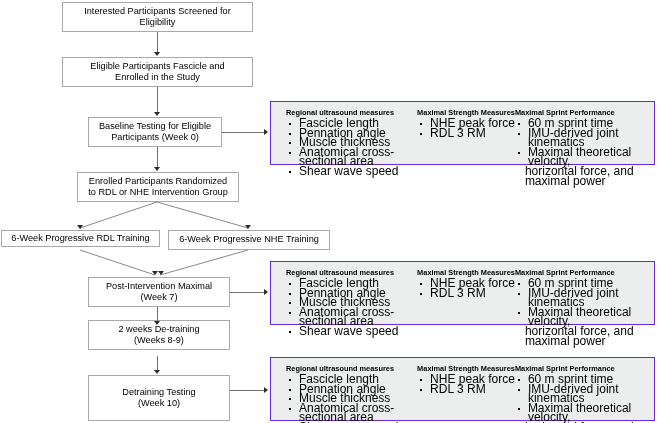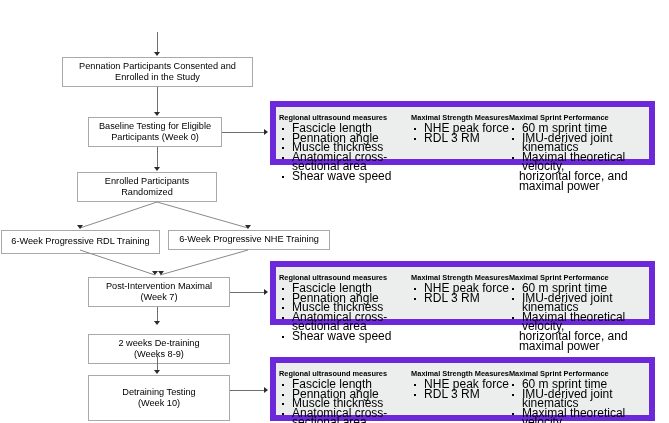--- a/index.html
+++ b/index.html
@@ -31,24 +31,24 @@
     color: #000000;
     padding: 2px 4px;
   }
   .node span { display: block; }
 
   
   .panel {
     position: absolute;
     box-sizing: border-box;
     background: #eceded;
-    border: 6px solid #6d28d9;
+    border: 1px solid #6d28d9;
     display: flex;
     flex-direction: row;
-    padding: 6px 8px 6px 3px;
+    padding: 6px 8px 6px 15px;
   }
   .panel-col {
     box-sizing: border-box;
   }
   .col-us  { width: 175px; }
   .col-str { width: 118px; }
   .col-spr { width: 175px; }
 
   .col-title {
     font-size: 7.4px;
@@ -115,57 +115,64 @@
     border-top: 3px solid transparent;
     border-bottom: 3px solid transparent;
     border-left: 4px solid #2b2b2b;
   }
 </style>
 </head>
 <body>
 
 <div id="canvas">
 
+  <div class="node" style="left:62px; top:2px; width:191px; height:30px;">
+    <div>
+      <span>Interested Participants Screened for</span>
+      <span>Eligibility</span>
+    </div>
+  </div>
 
   <div class="node" style="left:62px; top:57px; width:191px; height:30px;">
     <div>
-      <span>Pennation Participants Consented and</span>
+      <span>Eligible Participants Fascicle and</span>
       <span>Enrolled in the Study</span>
     </div>
   </div>
 
   <div class="node" style="left:88px; top:117px; width:134px; height:30px;">
     <div>
       <span>Baseline Testing for Eligible</span>
       <span>Participants (Week 0)</span>
     </div>
   </div>
 
-  <div class="node" style="left:77px; top:172px; width:140px; height:30px;">
+  <div class="node" style="left:77px; top:172px; width:162px; height:30px;">
     <div>
       <span>Enrolled Participants Randomized</span>
-    </div>
-  </div>
-
-  <div class="node" style="left:1px; top:230px; width:159px; height:24px;">
+      <span>to RDL or NHE Intervention Group</span>
+    </div>
+  </div>
+
+  <div class="node" style="left:1px; top:230px; width:159px; height:17px;">
     <span>6-Week Progressive RDL Training</span>
   </div>
 
   <div class="node" style="left:168px; top:230px; width:162px; height:20px;">
     <span>6-Week Progressive NHE Training</span>
   </div>
 
   <div class="node" style="left:88px; top:277px; width:142px; height:30px;">
     <div>
       <span>Post-Intervention Maximal</span>
       <span>(Week 7)</span>
     </div>
   </div>
 
-  <div class="node" style="left:88px; top:334px; width:142px; height:30px;">
+  <div class="node" style="left:88px; top:320px; width:142px; height:30px;">
     <div>
       <span>2 weeks De-training</span>
       <span>(Weeks 8-9)</span>
     </div>
   </div>
 
   <div class="node" style="left:88px; top:375px; width:142px; height:46px;">
     <div>
       <span>Detraining Testing</span>
       <span>(Week 10)</span>

